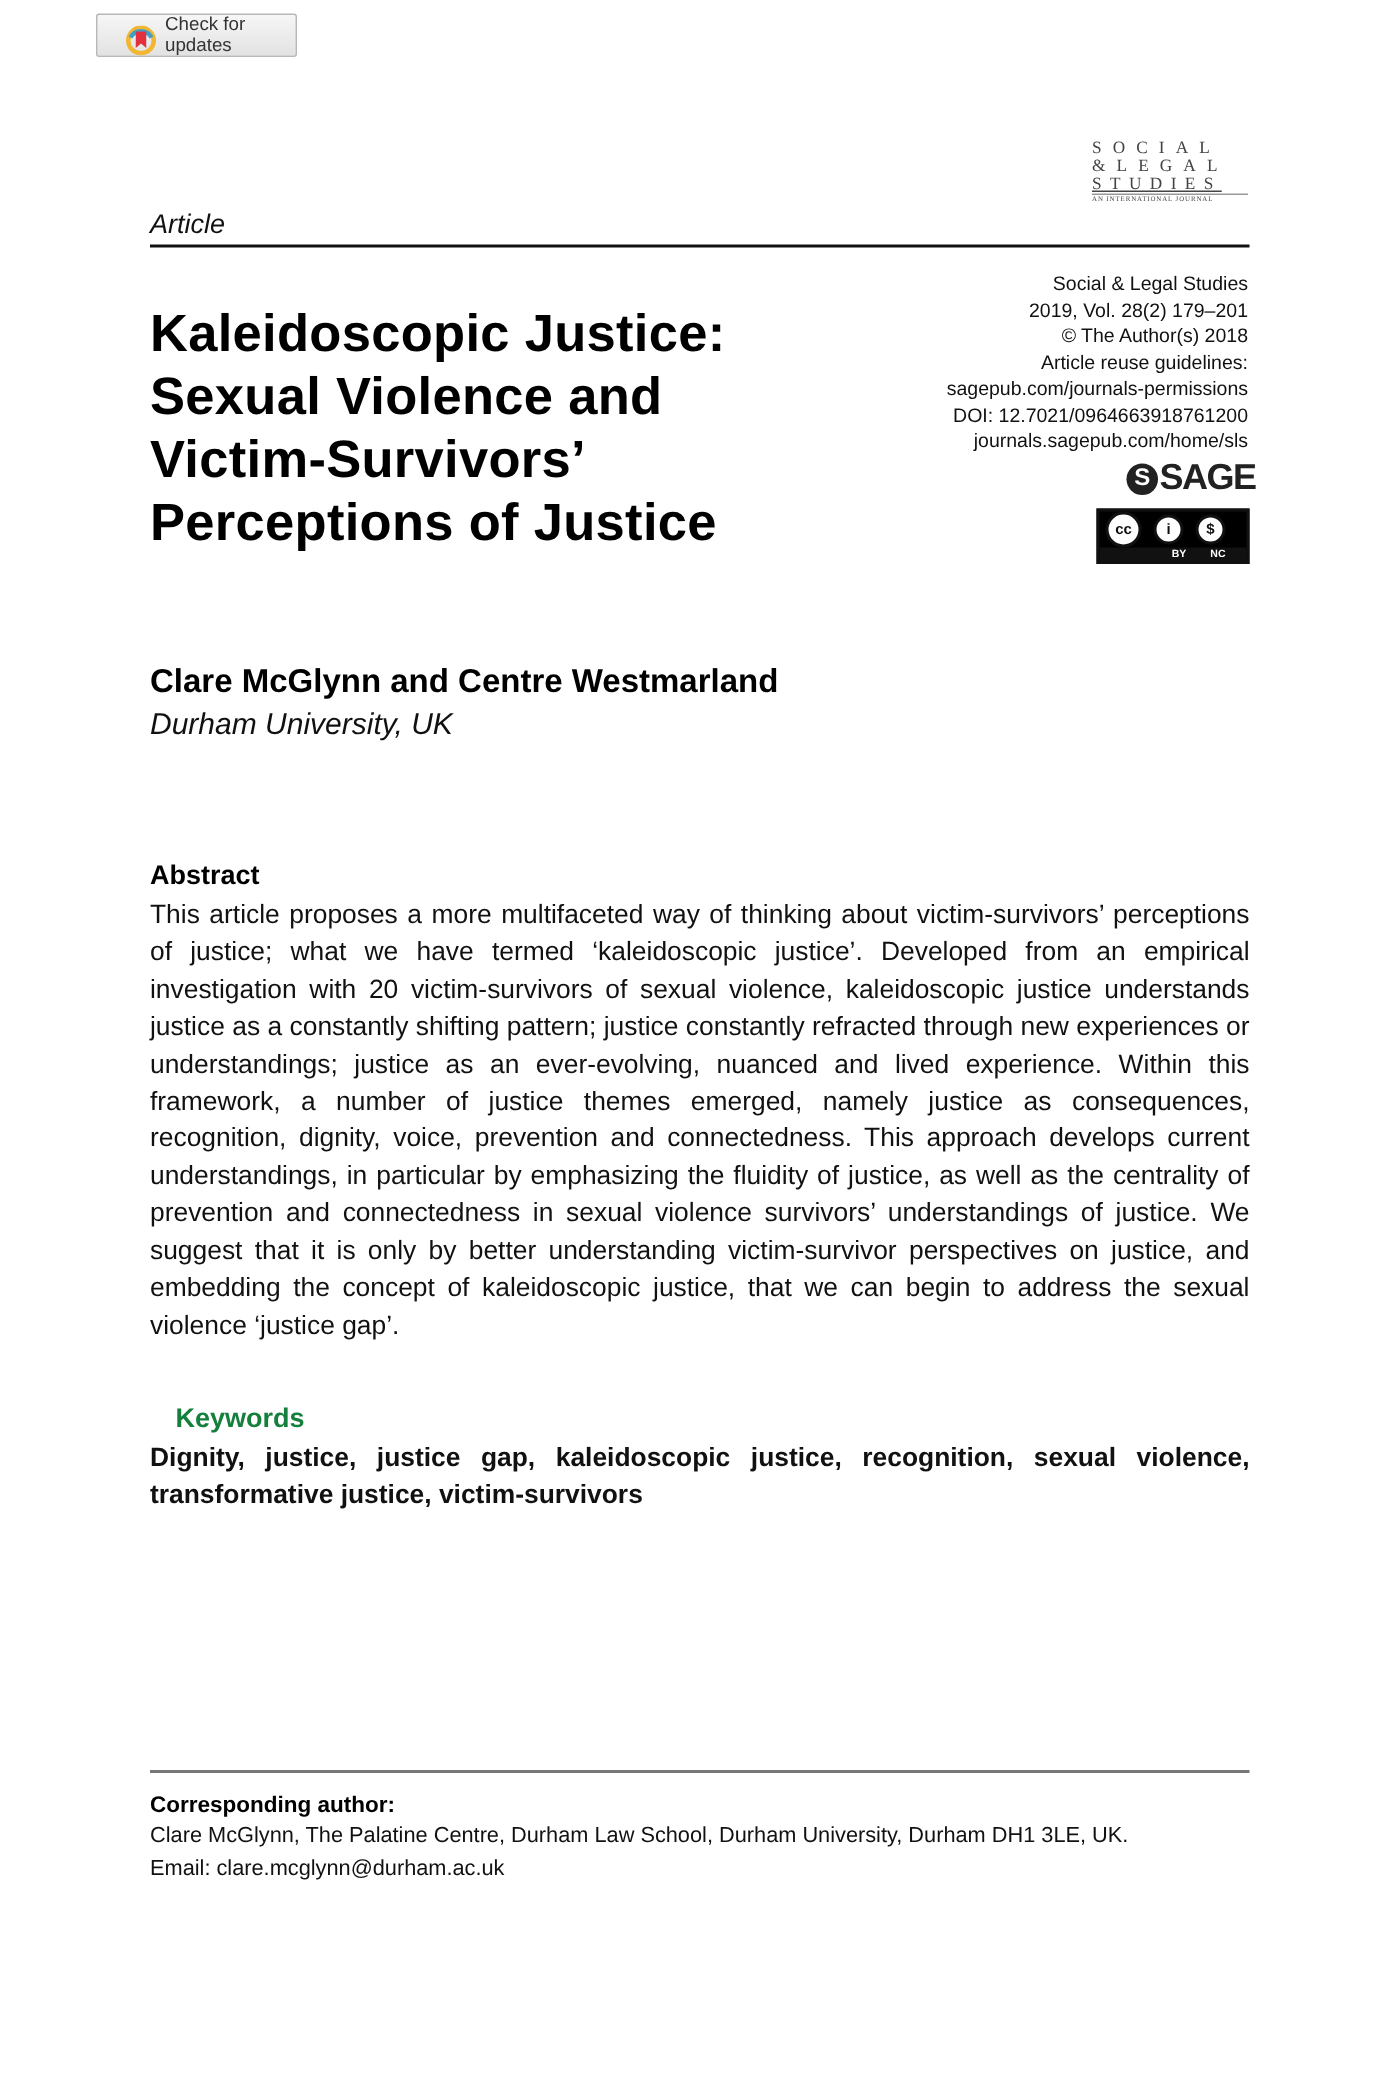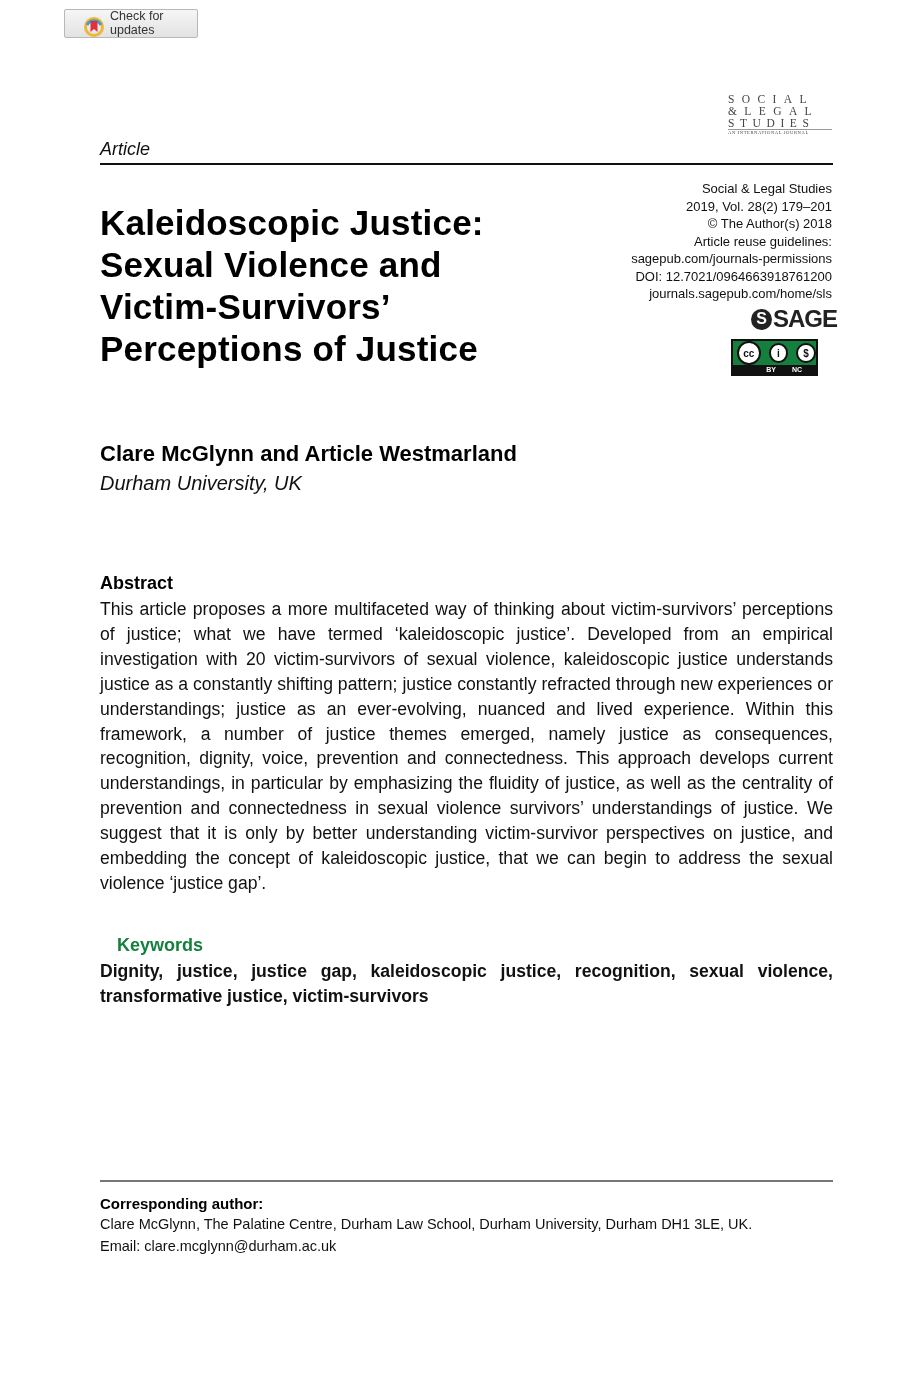--- a/index.html
+++ b/index.html
@@ -14,21 +14,21 @@
     font-size: 12.5px; color: #333; margin-left: 12px;
   }
   .updates-icon { width: 20px; height: 20px; margin-right: 6px; position: relative; }
   .updates-icon svg { width: 20px; height: 20px; display: block; }
 
   .journal-logo {
     position: absolute; left: 728px; top: 93px; width: 104px;
     font-family: "Liberation Serif", serif; color: #444; text-align: justify;
   }
   .journal-logo .ln { font-size: 11.5px; letter-spacing: 7.4px; line-height: 12px; white-space: nowrap; }
-  .journal-logo .ln3 { letter-spacing: 5.6px; }
+  .journal-logo .ln3 { letter-spacing: 5.6px; text-decoration: underline; }
   .journal-logo .sub { font-size: 4.6px; letter-spacing: 0.6px; line-height: 6px; border-top: 0.5px solid #999; white-space: nowrap; }
 
   .article-label {
     position: absolute; left: 100px; top: 139px; font-size: 18px; font-style: italic; color: #111;
   }
   .header-rule { position: absolute; left: 100px; top: 163px; width: 733px; height: 2px; background: #111; }
 
   .title {
     position: absolute; left: 100px; top: 202px; width: 440px;
     font-size: 35px; font-weight: bold; line-height: 42px; color: #000; letter-spacing: 0.2px;
@@ -40,22 +40,22 @@
   }
 
   .sage-logo {
     position: absolute; left: 751px; top: 306px; height: 26px; display: flex; align-items: center;
     font-size: 24px; font-weight: bold; letter-spacing: -1px; color: #222;
   }
   .sage-s { width: 21px; height: 21px; border-radius: 50%; background: #222; color: #fff; font-size: 16px;
             display: flex; align-items: center; justify-content: center; margin-right: 1px; letter-spacing: 0; }
 
   .cc-badge {
-    position: absolute; left: 731px; top: 339px; width: 87px; height: 37px;
-    background: #15803d; border: 2px solid #111; display: flex; flex-direction: column;
+    position: absolute; left: 731px; top: 339px; width: 102px; height: 37px;
+    background: #000000; border: 2px solid #111; display: flex; flex-direction: column;
   }
   .cc-top { flex: 1; display: flex; align-items: center; padding-left: 4px; gap: 8px; }
   .cc-circle { width: 24px; height: 24px; border-radius: 50%; background: #fff; border: 2px solid #111;
                display: flex; align-items: center; justify-content: center; font-size: 10px; font-weight: bold; color: #111; }
   .cc-small { width: 20px; height: 20px; border-radius: 50%; background: #fff; border: 2px solid #111;
               display: flex; align-items: center; justify-content: center; font-size: 10px; font-weight: bold; color: #111; }
   .cc-bottom { height: 9px; background: #111; color: #fff; font-size: 7px; font-weight: bold;
                display: flex; justify-content: flex-end; gap: 16px; padding-right: 14px; line-height: 9px; }
 
   .authors { position: absolute; left: 100px; top: 441px; font-size: 22px; font-weight: bold; color: #000; }
@@ -125,21 +125,21 @@
     <span class="cc-circle">cc</span>
     <span class="cc-small">i</span>
     <span class="cc-small">$</span>
   </div>
   <div class="cc-bottom">
     <span>BY</span>
     <span>NC</span>
   </div>
 </div>
 
-<div class="authors">Clare McGlynn and Article Westmarland</div>
+<div class="authors">Clare McGlynn and Centre Westmarland</div>
 <div class="affiliation">Durham University, UK</div>
 
 <h2 class="abs-heading">Abstract</h2>
 <p class="abs-body">This article proposes a more multifaceted way of thinking about victim-survivors’ perceptions of justice; what we have termed ‘kaleidoscopic justice’. Developed from an empirical investigation with 20 victim-survivors of sexual violence, kaleidoscopic justice understands justice as a constantly shifting pattern; justice constantly refracted through new experiences or understandings; justice as an ever-evolving, nuanced and lived experience. Within this framework, a number of justice themes emerged, namely justice as consequences, recognition, dignity, voice, prevention and connectedness. This approach develops current understandings, in particular by emphasizing the fluidity of justice, as well as the centrality of prevention and connectedness in sexual violence survivors’ understandings of justice. We suggest that it is only by better understanding victim-survivor perspectives on justice, and embedding the concept of kaleidoscopic justice, that we can begin to address the sexual violence ‘justice gap’.</p>
 
 <h2 class="kw-heading">Keywords</h2>
 <p class="kw-body">Dignity, justice, justice gap, kaleidoscopic justice, recognition, sexual violence, transformative justice, victim-survivors</p>
 
 <div class="footer-rule"></div>
 <div class="corr-heading">Corresponding author:</div>

